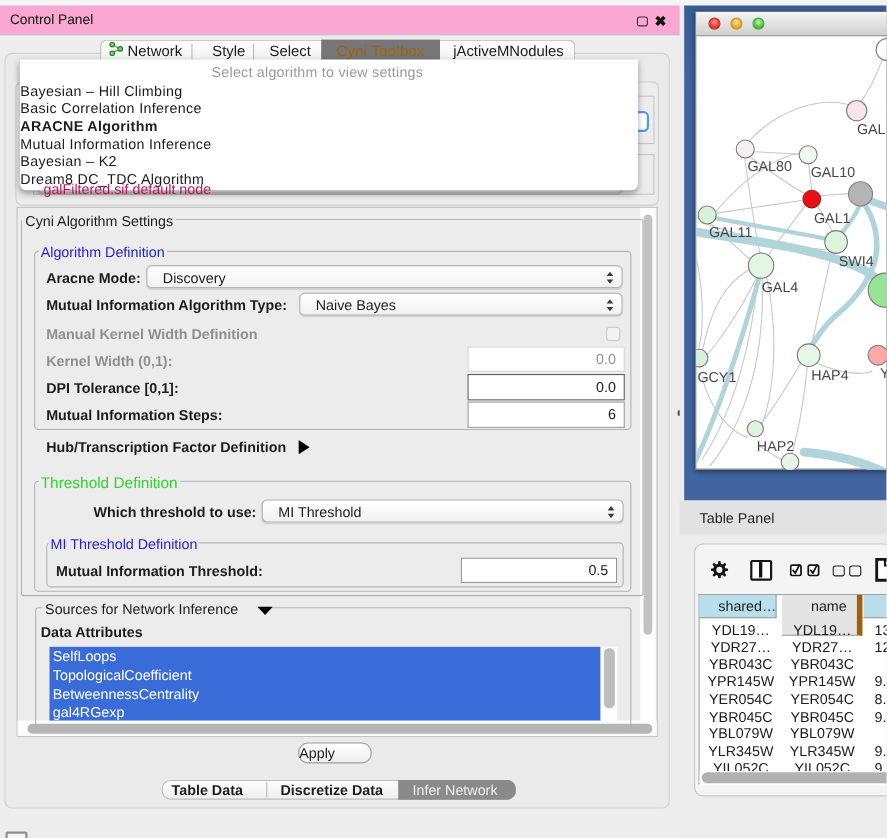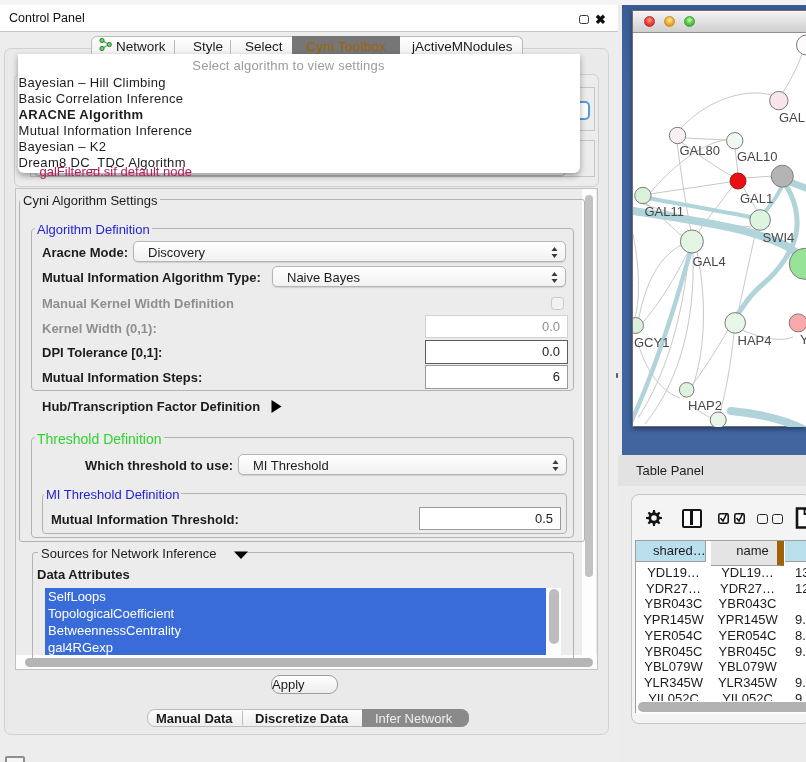--- a/index.html
+++ b/index.html
@@ -12,21 +12,21 @@
 .combo { position:absolute; background:linear-gradient(#ffffff,#f1f1f1); border:1px solid #b5b5b5; border-radius:5px; box-shadow:0 1px 1px rgba(0,0,0,0.12); }
 .combo .txt { position:absolute; left:14px; top:3px; font-size:13px; }
 .spin { position:absolute; right:7px; width:7px; }
 .fld { position:absolute; background:#fff; text-align:right; font-size:13px; padding-right:7px; }
 </style>
 </head>
 <body>
 
 <div class="abs" style="left:0;top:0;width:806px;height:5px;background:#f4f4f4;"></div>
 
-<div class="abs" style="left:0;top:5px;width:618px;height:27px;background:#ffffff;border-bottom:1px solid #c4c4c4;text-decoration:underline;">
+<div class="abs" style="left:0;top:5px;width:618px;height:27px;background:#f9a8d4;border-bottom:1px solid #c4c4c4;text-decoration:underline;">
   <div class="abs" style="left:9px;top:6px;font-size:12.5px;color:#111;">Control Panel</div>
   <div class="abs" style="left:579px;top:10px;width:10px;height:9px;border:1.8px solid #333;border-radius:2.5px;"></div>
   <div class="abs" style="left:595px;top:7px;font-size:13px;font-weight:bold;color:#111;">✖</div>
 </div>
 
 <div class="abs" style="left:4px;top:48px;width:605px;height:687px;background:#eaeaea;border:1px solid #d2d2d2;border-radius:7px;"></div>
 
 <div class="abs" style="left:91px;top:36px;width:432px;height:23px;background:linear-gradient(#ffffff,#ededed);border:1px solid #bcbcbc;border-bottom:none;border-radius:6px 6px 0 0;"></div>
 <div class="abs" style="left:292px;top:36px;width:108px;height:23px;background:#767676;"></div>
 <svg class="abs" style="left:99px;top:38px;" width="13" height="13" viewBox="0 0 13 13">
@@ -116,21 +116,21 @@
   </svg>
 <div class="abs b" style="left:37px;top:566.5px;">Data Attributes</div>
 <div class="abs" style="left:45px;top:588px;width:501px;height:67px;background:#3a6cd9;color:#fff;font-size:13px;line-height:17px;padding-left:3px;">SelfLoops<br>TopologicalCoefficient<br>BetweennessCentrality<br>gal4RGexp</div>
 <div class="abs" style="left:546px;top:588px;width:15px;height:67px;background:#fdfdfd;"></div>
 <div class="abs" style="left:549px;top:589px;width:10px;height:55px;background:#bdbdbd;border-radius:5px;"></div>
 
 <div class="abs" style="left:271px;top:675px;width:67px;height:19px;background:linear-gradient(#ffffff,#ededed);border:1px solid #9d9d9d;border-radius:9px;text-align:left;line-height:18px;font-size:13px;">Apply</div>
 
 <div class="abs" style="left:147px;top:709px;width:322px;height:18px;background:linear-gradient(#fdfdfd,#eeeeee);border:1px solid #bdbdbd;border-radius:8px;"></div>
 <div class="abs" style="left:362px;top:709px;width:107px;height:18px;background:#8a8a8a;border-radius:0 8px 8px 0;"></div>
-<div class="abs b" style="left:156px;top:710.5px;font-size:13px;">Manual Data</div>
+<div class="abs b" style="left:156px;top:710.5px;font-size:13px;">Table Data</div>
 <div class="abs" style="left:242px;top:711px;width:1px;height:14px;background:#bbb;"></div>
 <div class="abs b" style="left:255px;top:710.5px;font-size:13px;">Discretize Data</div>
 <div class="abs" style="left:375px;top:710.5px;font-size:13px;color:#efefef;">Infer Network</div>
 
 <div class="abs" style="left:5px;top:756px;width:20px;height:14px;border:2px solid #8e8e8e;background:#f5f5f5;border-radius:2px;"></div>
 
 <div class="abs" style="left:615.5px;top:373px;width:4px;height:5px;background:#5d5d5d;border-radius:1px 3px 1px 1px;"></div>
 
 <div class="abs" style="left:618px;top:0;width:188px;height:762px;background:#ececec;"></div>
 <div class="abs" style="left:618px;top:0;width:188px;height:5px;background:#f4f4f4;"></div>
@@ -236,21 +236,21 @@
   </svg>
   <div class="abs" style="left:125px;top:18.5px;width:11px;height:10px;border:1.6px solid #222;border-radius:2.5px;"></div>
   <div class="abs" style="left:140px;top:18.5px;width:11px;height:10px;border:1.6px solid #222;border-radius:2.5px;"></div>
   <svg class="abs" style="left:163px;top:12px;" width="17" height="22" viewBox="0 0 17 22">
       <path d="M2 1.5 L10.5 1.5 L15 6 L15 20.5 L2 20.5 Z" fill="#fff" stroke="#141414" stroke-width="2.6"></path>
       <path d="M9.5 1.5 L9.5 7 L15 7" fill="none" stroke="#141414" stroke-width="1.8"></path>
     </svg>
 
   <div class="abs" style="left:3px;top:45px;width:177px;height:173px;background:#fff;border:1px solid #9f9f9f;border-right:none;">
     <div class="abs" style="left:0;top:0;width:70px;height:21px;background:#b9dfec;border-right:1px solid #9f9f9f;border-bottom:1px solid #9f9f9f;text-align:center;line-height:20px;text-indent:17px;">shared…</div>
-    <div class="abs" style="left:75px;top:0;width:73px;height:25px;background:#e4e4e4;border-right:7px solid #a16207;border-bottom:1px solid #9f9f9f;text-align:center;line-height:20px;text-indent:17px;">name</div>
+    <div class="abs" style="left:75px;top:0;width:73px;height:37px;background:#e4e4e4;border-right:5px solid #a16207;border-bottom:1px solid #9f9f9f;text-align:center;line-height:20px;text-indent:17px;">name</div>
     <div class="abs" style="left:149px;top:0;width:31px;height:21px;background:#b9dfec;border-bottom:1px solid #9f9f9f;"></div>
     <div class="abs" style="left:0;top:24px;width:75px;text-align:center;line-height:15.7px;">YDL19…<br>YDR27…<br>YBR043C<br>YPR145W<br>YER054C<br>YBR045C<br>YBL079W<br>YLR345W<br>YIL052C</div>
     <div class="abs" style="left:75px;top:24px;width:73px;text-align:center;line-height:15.7px;">YDL19…<br>YDR27…<br>YBR043C<br>YPR145W<br>YER054C<br>YBR045C<br>YBL079W<br>YLR345W<br>YIL052C</div>
     <div class="abs" style="left:159px;top:24px;width:30px;text-align:left;line-height:15.7px;">13<br>12<br>&nbsp;<br>9.<br>8.<br>9.<br>&nbsp;<br>9.<br>9.</div>
 
     <div class="abs" style="left:0;top:160px;width:177px;height:13px;background:#fdfdfd;"></div>
     <div class="abs" style="left:2px;top:161px;width:175px;height:10px;background:#b2b2b2;border-radius:5px;"></div>
   </div>
 </div>
 

